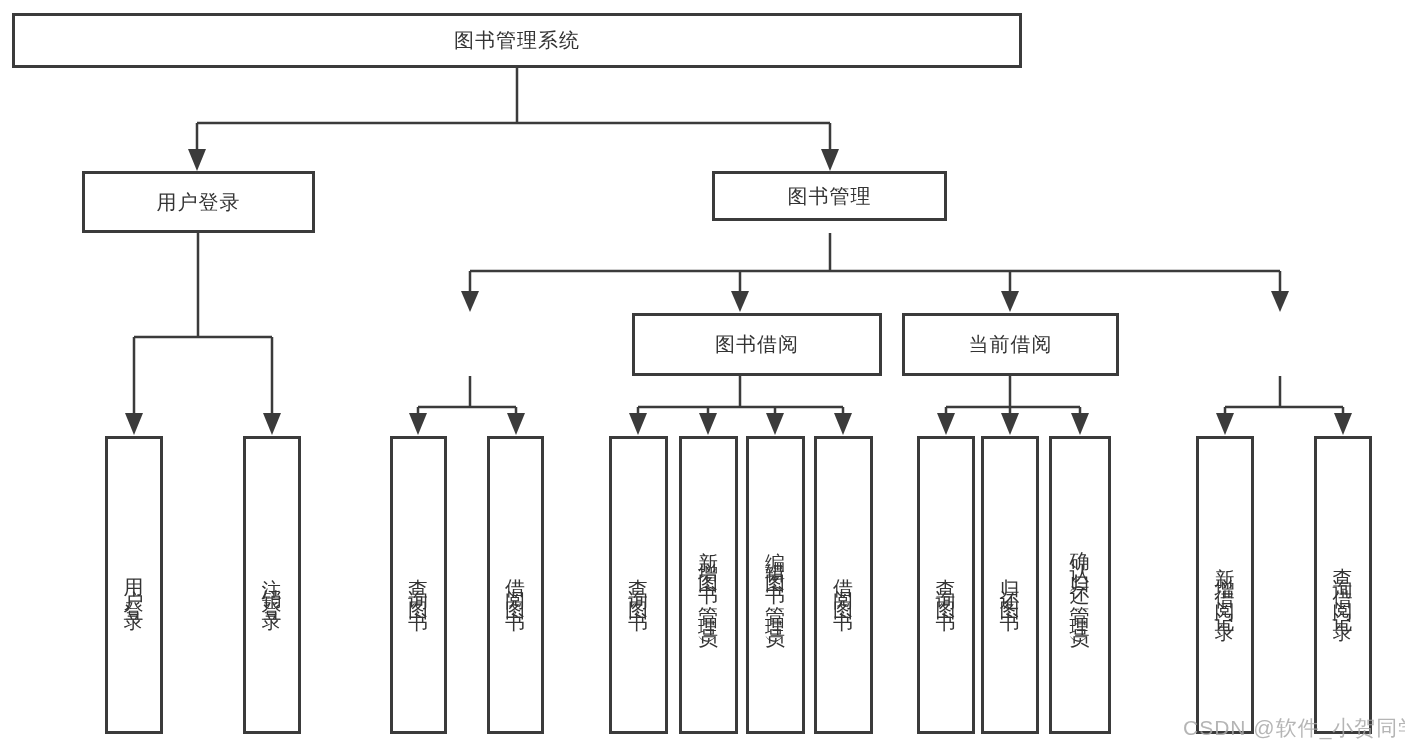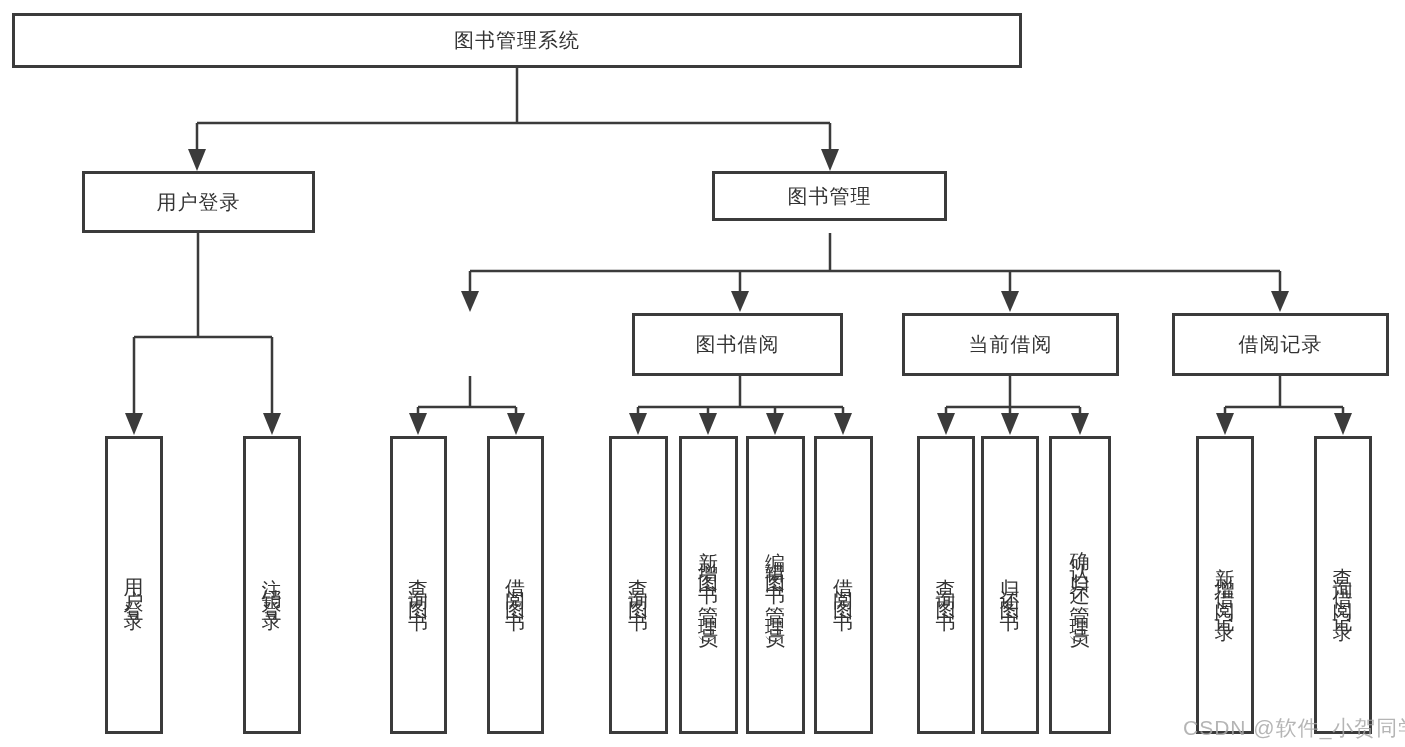--- a/index.html
+++ b/index.html
@@ -112,23 +112,22 @@
       <polygon points="1216,413 1234,413 1225,435"></polygon>
       <polygon points="1334,413 1352,413 1343,435"></polygon>
     </g>
   </svg>
 
   <div class="hnode" style="left:12px; top:13px; width:1010px; height:55px;">图书管理系统</div>
 
   <div class="hnode" style="left:82px; top:171px; width:233px; height:62px;">用户登录</div>
   <div class="hnode" style="left:712px; top:171px; width:235px; height:50px;">图书管理</div>
 
-  <div class="hnode" style="left:632px; top:313px; width:211px; height:63px;">图书借阅</div>
+  <div class="hnode" style="left:632px; top:313px; width:250px; height:63px;">图书借阅</div>
   <div class="hnode" style="left:902px; top:313px; width:217px; height:63px;">当前借阅</div>
-  <div class="hnode" style="left:1172px; top:313px; width:217px; height:63px;">借阅记录</div>
 
   <div class="leaf" style="left:105px;">用户登录</div>
   <div class="leaf" style="left:243px;">注销登录</div>
 
   <div class="leaf" style="left:390px; width:57px;">查询图书</div>
   <div class="leaf" style="left:487px; width:57px;">借阅图书</div>
 
   <div class="leaf" style="left:609px; width:59px;">查询图书</div>
   <div class="leaf" style="left:679px; width:59px;">新增图书（管理员）</div>
   <div class="leaf" style="left:746px; width:59px;">编辑图书（管理员）</div>

